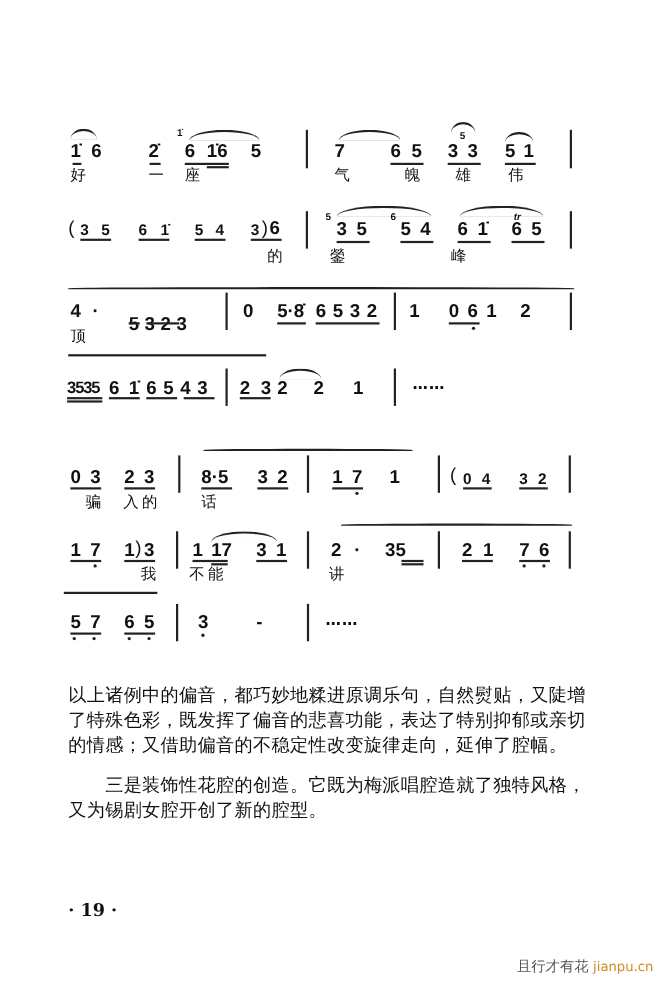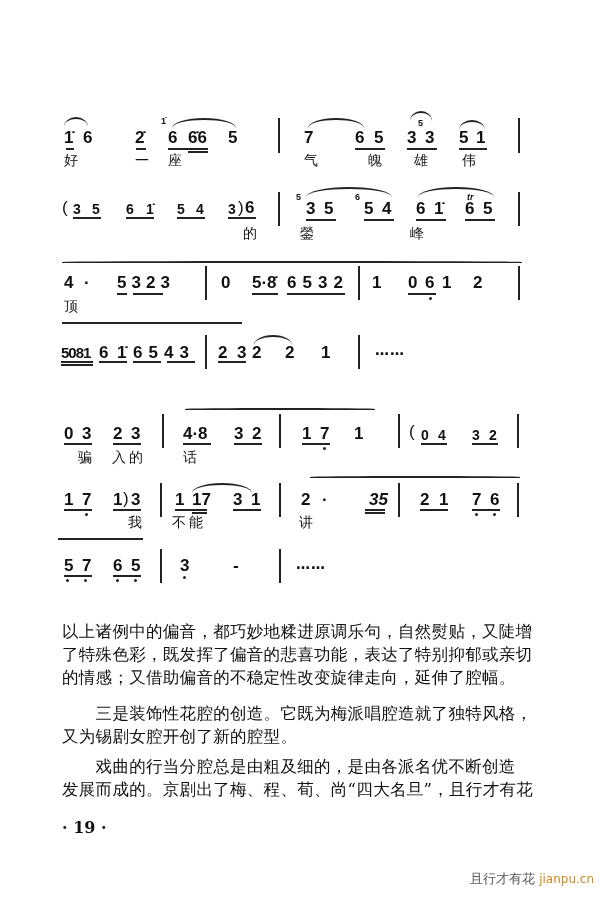--- a/index.html
+++ b/index.html
@@ -28,21 +28,21 @@
   <div>
     <div class="slur" style="left:64px;top:117px;width:24px;"></div>
     <div class="note" style="left:64px;top:128px;">1̇</div>
     <div class="note" style="left:83px;top:128px;">6</div>
     <div class="ul" style="left:66px;top:148px;width:8px;"></div>
     <div class="note" style="left:135px;top:128px;">2̇</div>
     <div class="ul" style="left:136px;top:148px;width:10px;"></div>
     <div class="grace" style="left:161px;top:117px;">1̇</div>
     <div class="slur" style="left:172px;top:118px;width:64px;"></div>
     <div class="note" style="left:168px;top:128px;">6</div>
-    <div class="note" style="left:188px;top:128px;">6̇6</div>
+    <div class="note" style="left:188px;top:128px;">1̇6</div>
     <div class="ul" style="left:168px;top:148px;width:40px;"></div>
     <div class="ul" style="left:188px;top:151px;width:20px;"></div>
     <div class="note" style="left:228px;top:128px;">5</div>
     <div class="bar" style="left:278px;top:118px;height:35px;"></div>
 
     <div class="slur" style="left:308px;top:118px;width:56px;"></div>
     <div class="note" style="left:304px;top:128px;">7</div>
     <div class="note" style="left:355px;top:128px;">6</div>
     <div class="note" style="left:374px;top:128px;">5</div>
     <div class="ul" style="left:355px;top:148px;width:30px;"></div>
@@ -104,21 +104,21 @@
 
     <div class="lyric" style="left:243px;top:225px;">的</div>
     <div class="lyric" style="left:300px;top:225px;">鎣</div>
     <div class="lyric" style="left:410px;top:225px;">峰</div>
   </div>
 
   <div>
     <div class="hline" style="left:62px;top:261px;width:460px;border-radius:60% 60% 0 0;"></div>
     <div class="note" style="left:64px;top:273px;">4</div>
     <div class="note" style="left:84px;top:273px;">·</div>
-    <div class="note" style="left:117px;top:273px;letter-spacing:5px;">
+    <div class="note" style="left:117px;top:285px;letter-spacing:5px;">
       <span>5</span><span>3</span><span>2</span><span>3</span>
     </div>
     <div class="ul" style="left:117px;top:293px;width:10px;"></div>
     <div class="ul" style="left:133px;top:293px;width:30px;"></div>
     <div class="bar" style="left:205px;top:266px;height:34px;"></div>
     <div class="note" style="left:221px;top:273px;">0</div>
     <div class="note" style="left:252px;top:273px;">5·8̇</div>
     <div class="ul" style="left:252px;top:293px;width:26px;"></div>
     <div class="note" style="left:287px;top:273px;letter-spacing:6px;">
       <span>6</span><span>5</span><span>3</span><span>2</span>
@@ -131,21 +131,21 @@
     <div class="ul" style="left:408px;top:293px;width:28px;"></div>
     <div class="dot-below" style="left:429px;top:297px;"></div>
     <div class="note" style="left:442px;top:273px;">1</div>
     <div class="note" style="left:473px;top:273px;">2</div>
     <div class="bar" style="left:518px;top:266px;height:34px;"></div>
     <div class="lyric" style="left:64px;top:298px;">顶</div>
     <div class="hline" style="left:62px;top:322px;width:180px;"></div>
   </div>
 
   <div>
-    <div class="note" style="left:61px;top:343px;font-size:15px;letter-spacing:-1px;">5081</div>
+    <div class="note" style="left:61px;top:343px;font-size:15px;letter-spacing:-1px;">3535</div>
     <div class="ul" style="left:61px;top:361px;width:32px;"></div>
     <div class="ul" style="left:61px;top:364px;width:32px;"></div>
     <div class="note" style="left:99px;top:343px;">6</div>
     <div class="note" style="left:117px;top:343px;">1̇</div>
     <div class="ul" style="left:99px;top:361px;width:28px;"></div>
     <div class="note" style="left:133px;top:343px;letter-spacing:6px;">
       <span>6</span><span>5</span><span>4</span><span>3</span>
     </div>
     <div class="ul" style="left:133px;top:361px;width:28px;"></div>
     <div class="ul" style="left:167px;top:361px;width:28px;"></div>
@@ -163,21 +163,21 @@
 
   <div>
     <div class="note" style="left:64px;top:424px;">0</div>
     <div class="note" style="left:82px;top:424px;">3</div>
     <div class="ul" style="left:64px;top:443px;width:28px;"></div>
     <div class="note" style="left:113px;top:424px;">2</div>
     <div class="note" style="left:131px;top:424px;">3</div>
     <div class="ul" style="left:113px;top:443px;width:28px;"></div>
     <div class="bar" style="left:162px;top:414px;height:34px;"></div>
     <div class="hline" style="left:185px;top:408px;width:190px;border-radius:60% 60% 0 0;"></div>
-    <div class="note" style="left:183px;top:424px;">4·8</div>
+    <div class="note" style="left:183px;top:424px;">8·5</div>
     <div class="ul" style="left:183px;top:443px;width:28px;"></div>
     <div class="note" style="left:234px;top:424px;">3</div>
     <div class="note" style="left:252px;top:424px;">2</div>
     <div class="ul" style="left:234px;top:443px;width:28px;"></div>
     <div class="bar" style="left:279px;top:414px;height:34px;"></div>
     <div class="note" style="left:302px;top:424px;">1</div>
     <div class="note" style="left:320px;top:424px;">7</div>
     <div class="ul" style="left:302px;top:443px;width:28px;"></div>
     <div class="dot-below" style="left:323px;top:447px;"></div>
     <div class="note" style="left:354px;top:424px;">1</div>
@@ -210,21 +210,21 @@
     <div class="note" style="left:192px;top:490px;">17</div>
     <div class="ul" style="left:175px;top:509px;width:32px;"></div>
     <div class="ul" style="left:192px;top:512px;width:15px;"></div>
     <div class="note" style="left:233px;top:490px;">3</div>
     <div class="note" style="left:251px;top:490px;">1</div>
     <div class="ul" style="left:233px;top:509px;width:28px;"></div>
     <div class="bar" style="left:279px;top:483px;height:34px;"></div>
     <div class="hline" style="left:310px;top:476px;width:210px;border-radius:60% 60% 0 0;"></div>
     <div class="note" style="left:301px;top:490px;">2</div>
     <div class="note" style="left:322px;top:490px;">·</div>
-    <div class="note" style="left:369px;top:490px;font-style:italic;">35</div>
+    <div class="note" style="left:350px;top:490px;">35</div>
     <div class="ul" style="left:365px;top:509px;width:20px;"></div>
     <div class="ul" style="left:365px;top:512px;width:20px;"></div>
     <div class="bar" style="left:398px;top:483px;height:34px;"></div>
     <div class="note" style="left:420px;top:490px;">2</div>
     <div class="note" style="left:439px;top:490px;">1</div>
     <div class="ul" style="left:420px;top:509px;width:28px;"></div>
     <div class="note" style="left:472px;top:490px;">7</div>
     <div class="note" style="left:490px;top:490px;">6</div>
     <div class="ul" style="left:472px;top:509px;width:28px;"></div>
     <div class="dot-below" style="left:475px;top:513px;"></div>
@@ -257,23 +257,19 @@
 
   <div class="para" style="top:702px;">
     <div>　　三是装饰性花腔的创造。它既为梅派唱腔造就了独特风格，</div>
     <div>又为锡剧女腔开创了新的腔型。</div>
   </div>
   <div class="para" style="top:620px;">
     <div>以上诸例中的偏音，都巧妙地糅进原调乐句，自然熨贴，又陡增</div>
     <div>了特殊色彩，既发挥了偏音的悲喜功能，表达了特别抑郁或亲切</div>
     <div>的情感；又借助偏音的不稳定性改变旋律走向，延伸了腔幅。</div>
   </div>
-  <div class="para" style="top:755px;">
-    <div>　　戏曲的行当分腔总是由粗及细的，是由各派名优不断创造</div>
-    <div>发展而成的。京剧出了梅、程、荀、尚“四大名旦”，且行才有花</div>
-  </div>
 
   <div class="pagenum">· 19 ·</div>
   <div class="watermark">
     <span>且行才有花</span>
     <span class="en">jianpu.cn</span>
   </div>
 </div>
 
 </body></html>

